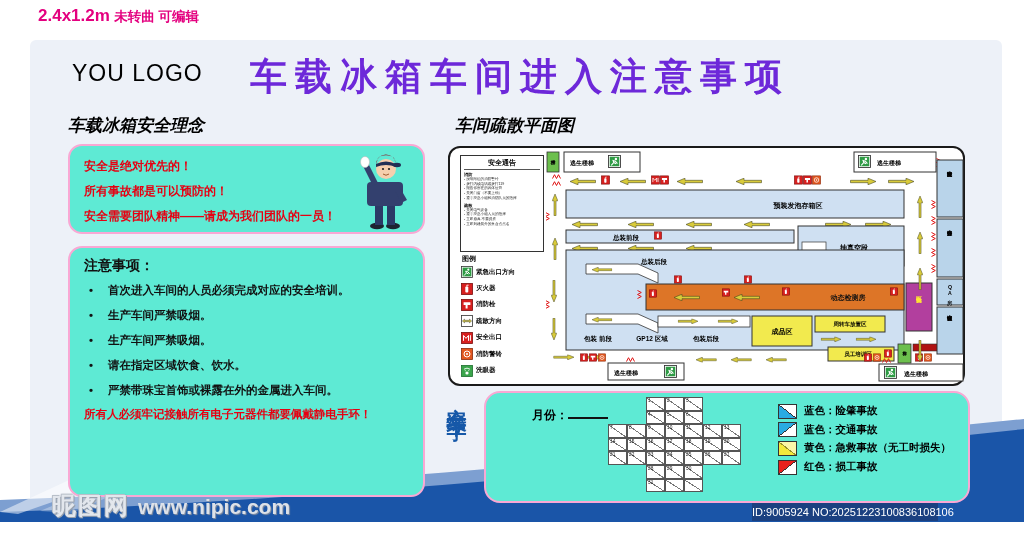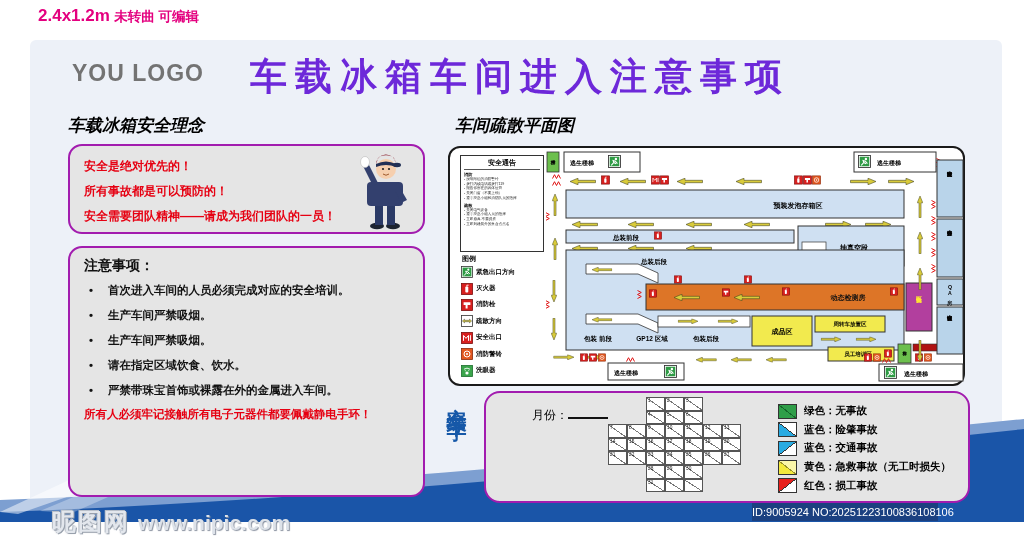--- a/index.html
+++ b/index.html
@@ -10,28 +10,28 @@
   
   .meta{left:38px;top:6px;color:#e4007f;font-weight:bold;z-index:6;}
   .meta .size{font-size:17px;}
   .meta .edit{font-size:13.5px;}
 
   
   .poster-bg{left:30px;top:40px;width:972px;height:482px;background:#edf1f8;border-radius:6px;z-index:0;}
 
   .wave-svg{left:0;top:393px;width:1024px;height:150px;z-index:1;}
 
-  .logo{left:72px;top:60px;font-size:23px;font-weight:bold;color:#737373;letter-spacing:1px;z-index:3;}
+  .logo{left:72px;top:60px;font-size:23px;font-weight:normal;color:#000000;letter-spacing:1px;z-index:3;}
   .title{left:250px;top:52px;font-size:37px;font-weight:bold;color:#6d28d9;letter-spacing:8px;z-index:3;white-space:nowrap;}
 
   .sec-head{font-size:17px;font-weight:bold;color:#000000;z-index:3;white-space:nowrap;font-style:italic;}
   .h-left{left:68px;top:114px;}
   .h-right{left:455px;top:114px;}
 
-  .wbox{background:#e5e5e5;border:2px solid #a21caf;border-radius:14px;z-index:3;box-sizing:border-box;}
+  .wbox{background:#5eead4;border:2px solid #f9a8d4;border-radius:14px;z-index:3;box-sizing:border-box;}
   .box1{left:68px;top:144px;width:357px;height:90px;}
   .phil-lines{position:absolute;left:14px;top:8px;}
   .phil-line{color:#e60012;font-weight:bold;font-size:12px;line-height:25px;white-space:nowrap;}
   .mascot{position:absolute;right:4px;top:2px;}
 
   .box2{left:68px;top:246px;width:357px;height:251px;padding:9px 14px;}
   .notice-head{font-size:14px;font-weight:bold;color:#111;margin-bottom:3px;}
   .notice-item{position:relative;padding-left:24px;font-weight:bold;font-size:11.5px;line-height:25px;color:#111;white-space:nowrap;}
   .notice-item::before{content:"\2022";position:absolute;left:5px;}
   .notice-footer{color:#e60012;font-weight:bold;font-size:11.5px;line-height:22px;white-space:nowrap;}
@@ -47,38 +47,38 @@
   .lg-rows{position:absolute;left:11px;top:116px;}
   .lg-row{display:flex;align-items:center;height:16.4px;}
   .lg-row svg{width:12px;height:12px;flex:0 0 12px;}
   .lg-label{font-size:6.5px;font-weight:bold;margin-left:3px;white-space:nowrap;}
   .map{position:absolute;left:96px;top:2px;}
 
   
   .gc-heading{left:444px;top:392px;writing-mode:vertical-rl;text-orientation:upright;
               font-size:20px;font-weight:bold;color:#1658a8;letter-spacing:3px;height:112px;z-index:3;}
   .gc-box{left:484px;top:391px;width:486px;height:112px;border-radius:16px;}
-  .gc-month{position:absolute;left:46px;top:14px;font-size:12px;font-weight:normal;}
+  .gc-month{position:absolute;left:46px;top:14px;font-size:12px;font-weight:bold;}
   .month-line{display:inline-block;width:40px;border-bottom:2px solid #111;height:10px;}
   .gc-grid{position:absolute;left:122px;top:4px;width:134px;height:97px;}
   .gc-cell{position:absolute;width:19px;height:13.6px;border:.8px solid #555;box-sizing:border-box;background:
      linear-gradient(to top right,rgba(0,0,0,0) 47%,#777 47%,#777 52%,rgba(0,0,0,0) 52%),#fff;}
   .gc-cell span{font-size:4.8px;position:absolute;left:1px;top:0;color:#222;}
   .gc-legend{position:absolute;left:292px;top:9px;}
   .gcl-row{display:flex;align-items:center;height:18.6px;}
   .sw{width:17px;height:13px;border:1.3px solid #333;flex:0 0 17px;}
   .sw0{background:linear-gradient(to top right,#2f9e49 47%,#14662a 47%,#14662a 52%,#2f9e49 52%);}
   .sw1{background:linear-gradient(to top right,#29abe2 48%,#333 48%,#333 52%,#fff 52%);}
   .sw2{background:linear-gradient(to bottom right,#29abe2 48%,#333 48%,#333 52%,#fff 52%);}
   .sw3{background:linear-gradient(to top right,#f3e93c 47%,#97902a 47%,#97902a 52%,#faf6a9 52%);}
   .sw4{background:linear-gradient(to bottom right,#e8211d 48%,#333 48%,#333 52%,#fff 52%);}
   .gcl-label{font-size:10.5px;font-weight:bold;margin-left:7px;white-space:nowrap;}
 
   
-  .watermark{left:52px;top:490px;z-index:5;white-space:nowrap;margin-top:16px;}
+  .watermark{left:52px;top:490px;z-index:5;white-space:nowrap;}
   .wm-cn{font-size:24px;font-weight:bold;color:#e3e7ed;text-shadow:1px 1px 0 #98a0ac,-1px -1px 0 #b9c0ca,0 0 2px #8b93a1;letter-spacing:2px;}
   .wm-url{font-size:21px;font-weight:bold;color:#dde2e9;text-shadow:1px 1px 1px #8b93a1;margin-left:8px;}
   .idbox{left:752px;top:503px;width:186px;height:18px;background:#1b4080;z-index:5;
          color:#fff;font-size:11px;text-align:center;line-height:18px;white-space:nowrap;}
 
   svg text{font-family:"Liberation Sans","DejaVu Sans",sans-serif;}
   .vtxt{writing-mode:vertical-rl;text-orientation:upright;}
 </style>
 </head>
 <body>
@@ -499,24 +499,20 @@
         </div>
         <div class="gc-cell" style="left: 57px; top: 81.6px;">
           <span></span>
         </div>
         <div class="gc-cell" style="left: 76px; top: 81.6px;">
           <span></span>
         </div>
       </div>
     <div class="gc-legend">
       <div class="gcl-row">
-        <span class="sw sw0"></span>
-        <span class="gcl-label">绿色：无事故</span>
-        </div>
-      <div class="gcl-row">
         <span class="sw sw1"></span>
         <span class="gcl-label">蓝色：险肇事故</span>
         </div>
       <div class="gcl-row">
         <span class="sw sw2"></span>
         <span class="gcl-label">蓝色：交通事故</span>
         </div>
       <div class="gcl-row">
         <span class="sw sw3"></span>
         <span class="gcl-label">黄色：急救事故（无工时损失）</span>

